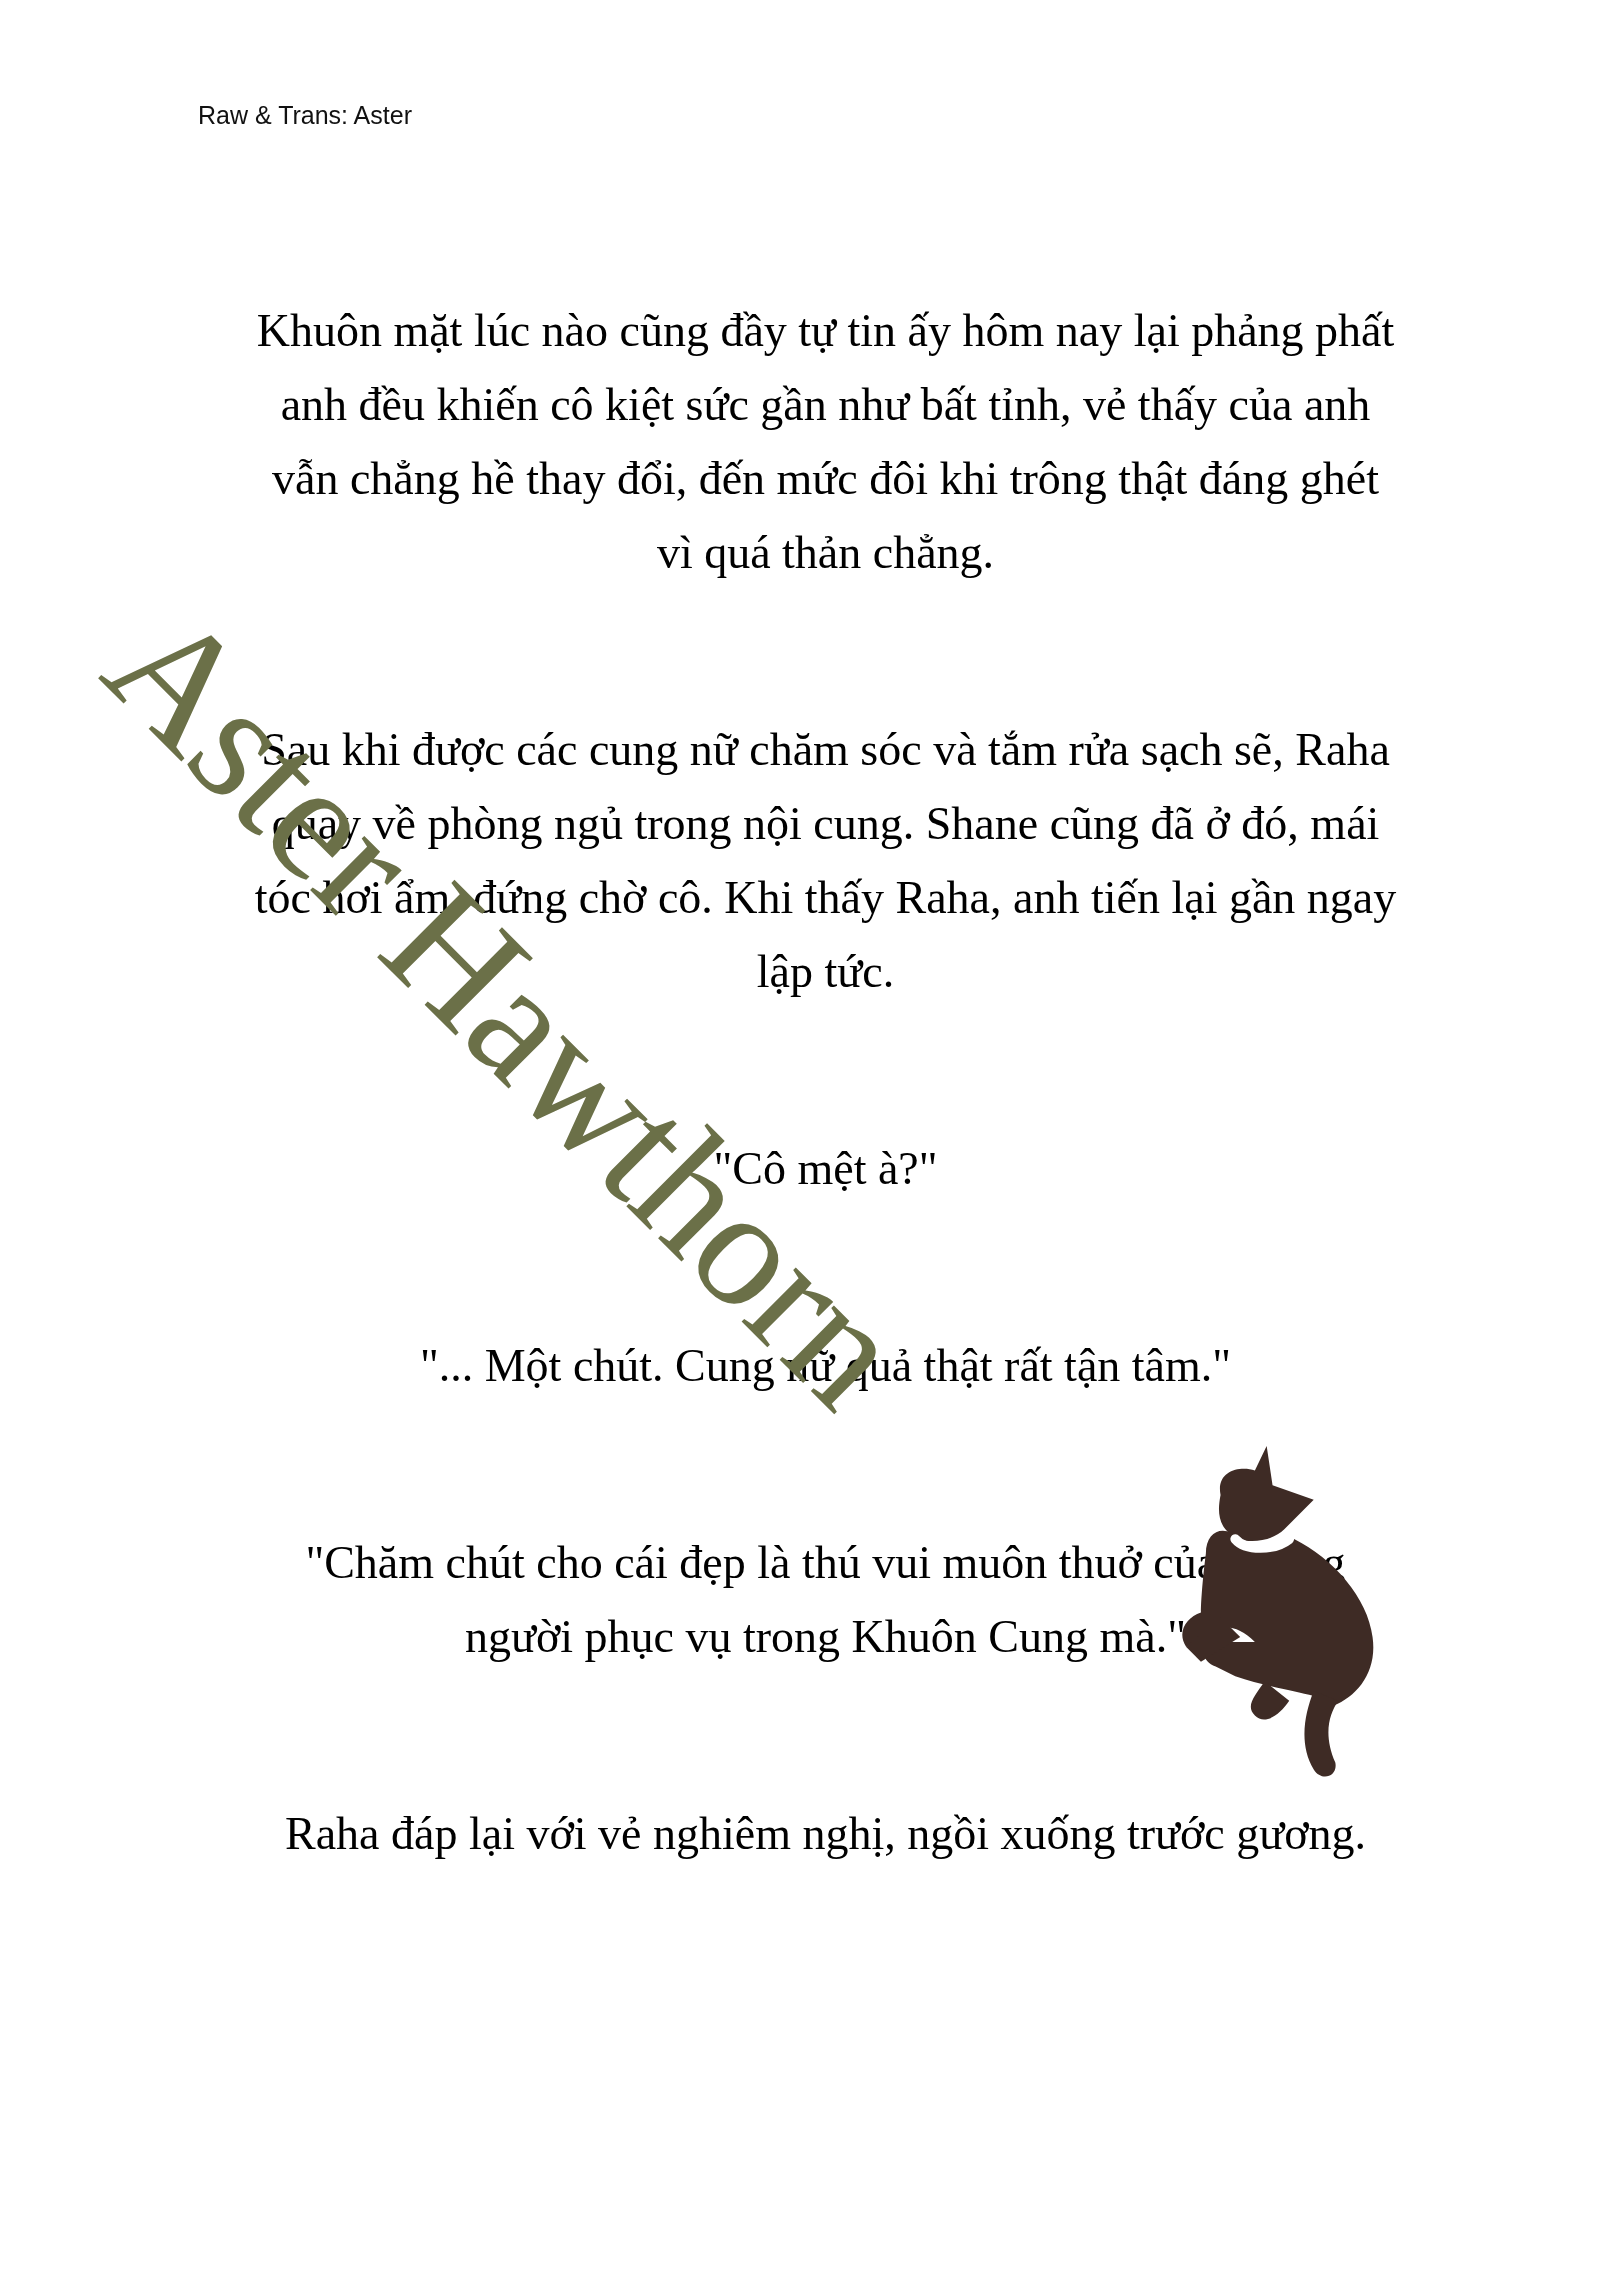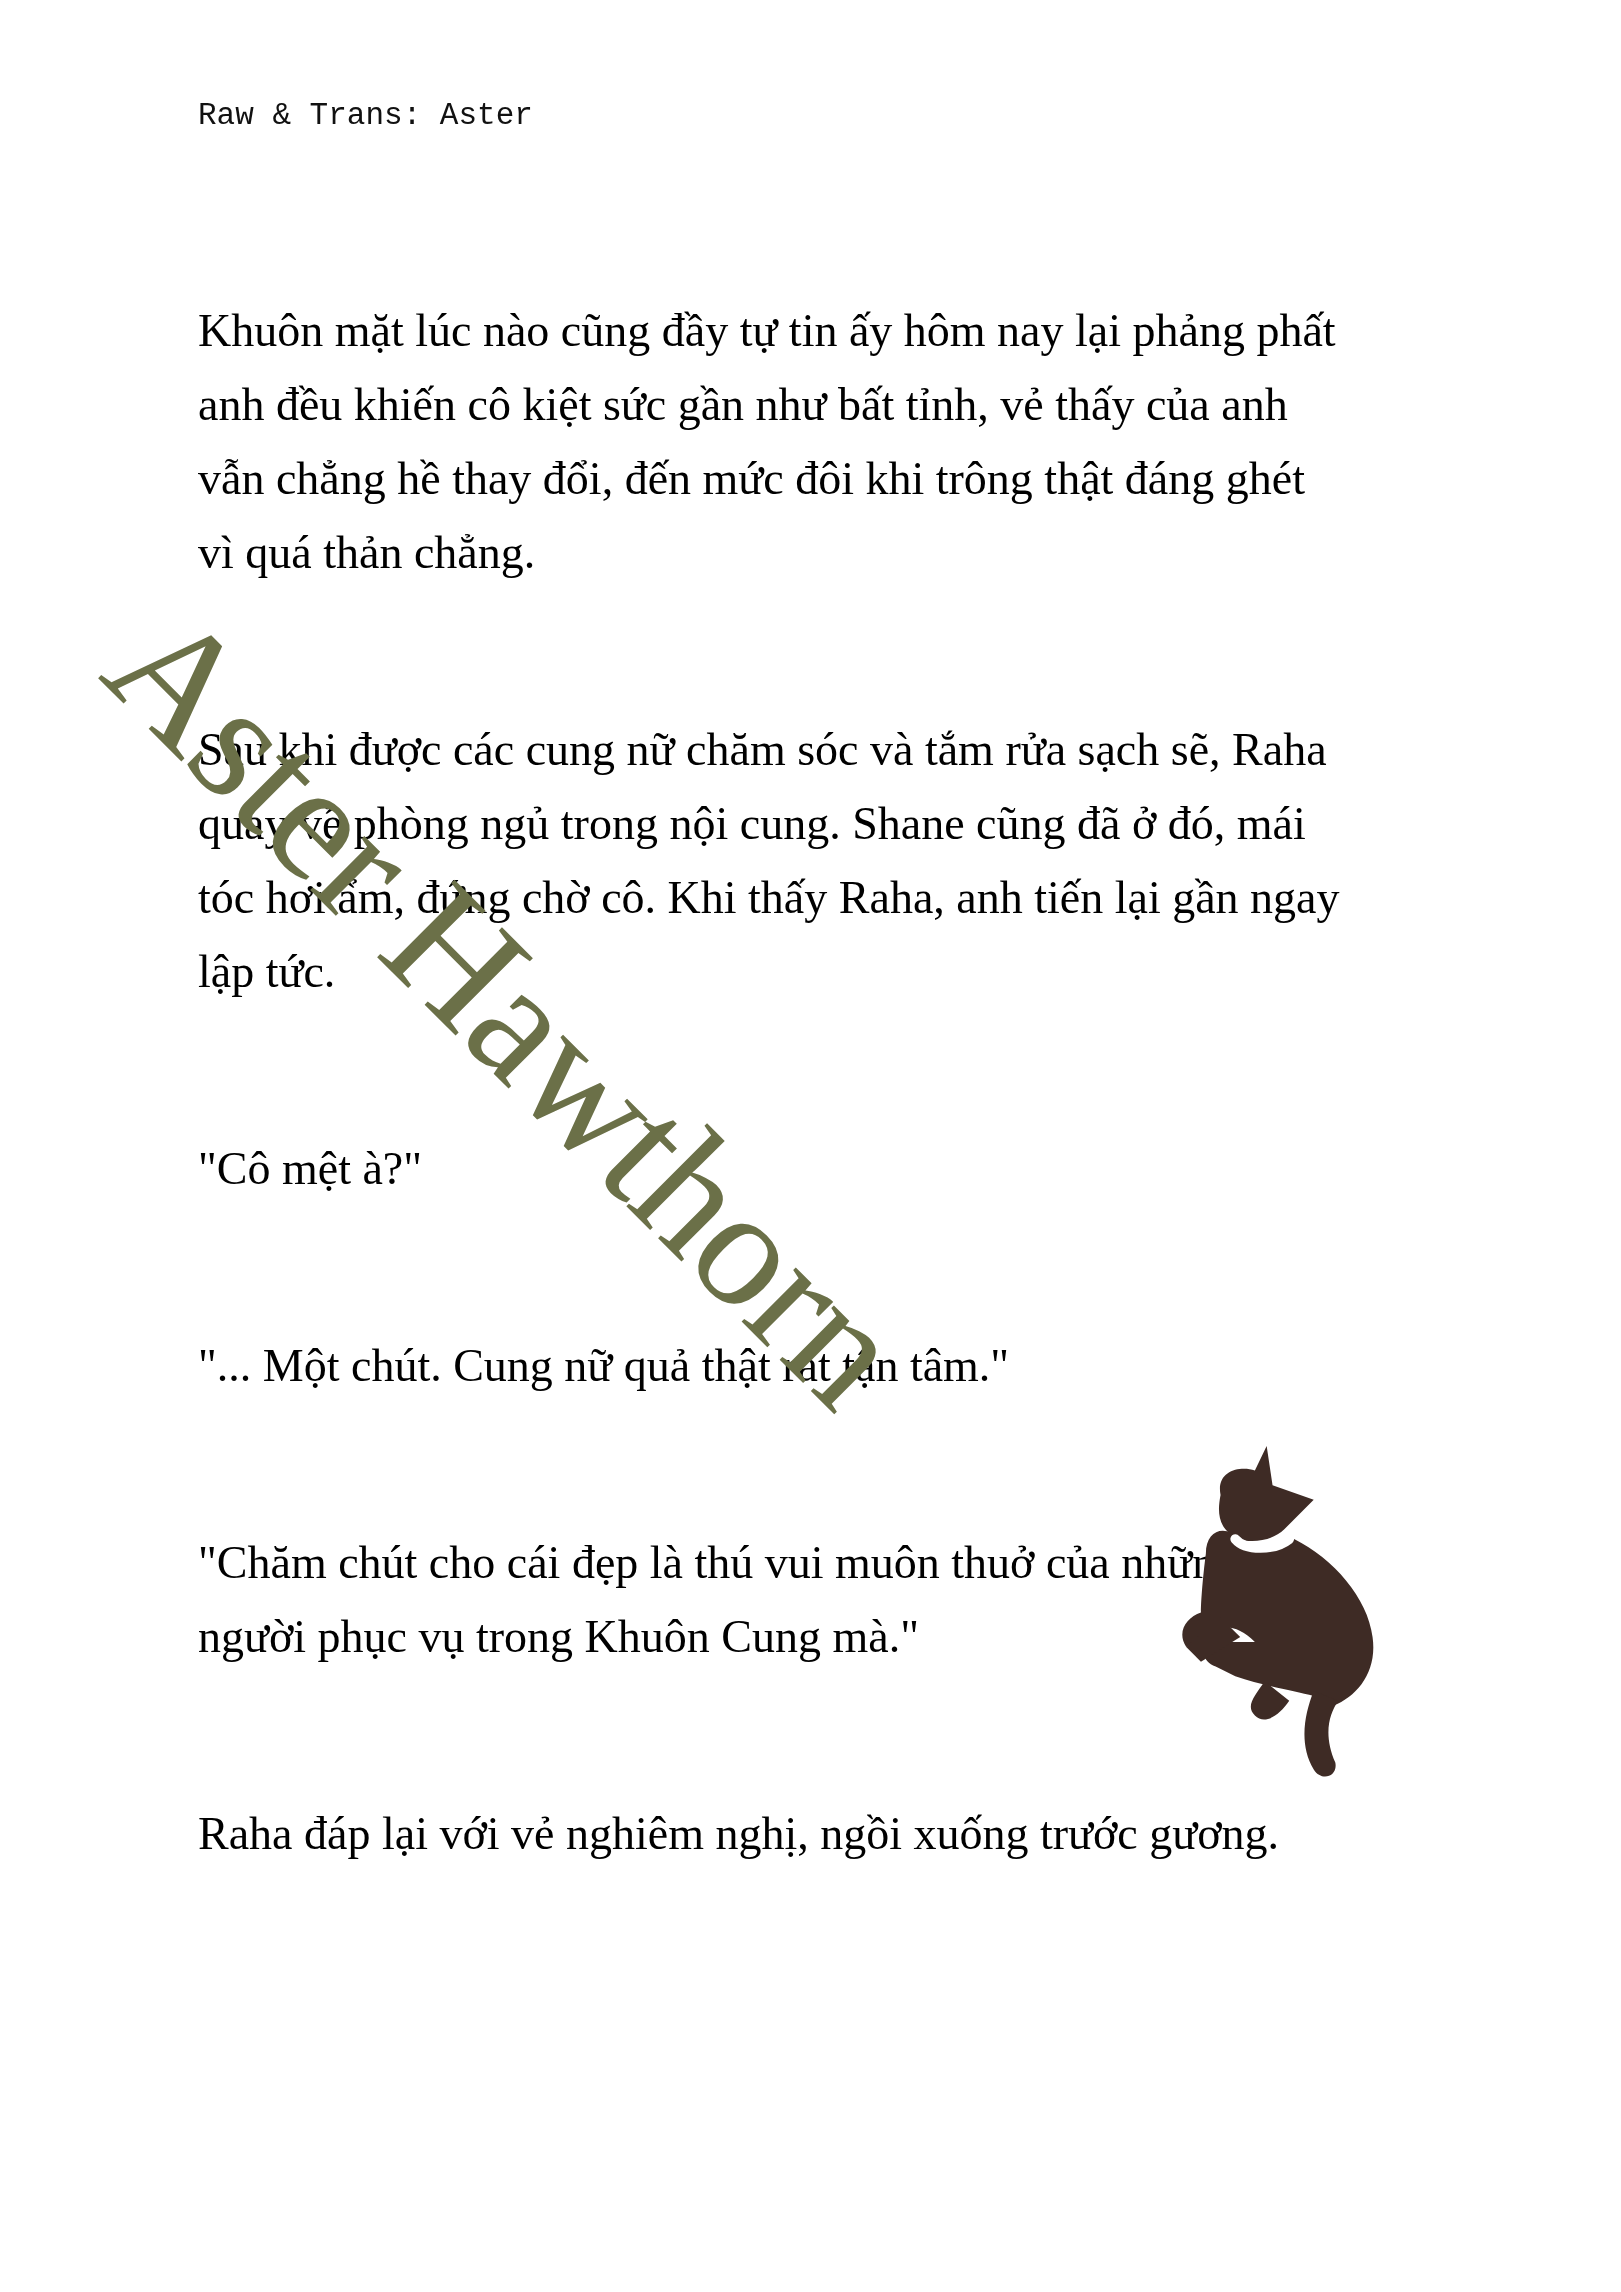--- a/index.html
+++ b/index.html
@@ -17,39 +17,40 @@
       position: absolute;
       left: 0; top: 0;
       width: 1621px;
       height: 2293px;
       background: #ffffff;
     }
     .header {
       position: absolute;
       left: 198px;
       top: 98px;
-      font-family: Liberation Mono, monospace;
-      font-size: 31px;
+      font-family: Liberation Sans, sans-serif;
+      font-size: 25px;
       color: #111111;
       line-height: 35px;
       white-space: nowrap;
     }
     .body-text {
       position: absolute;
       left: 198px;
       top: 294px;
       width: 1255px;
       font-family: "Liberation Serif", serif;
       font-size: 46px;
       line-height: 74px;
       color: #000000;
     }
     .para {
       margin: 0;
       padding: 0;
+      text-align: center;
     }
     .para-line {
       display: block;
       white-space: nowrap;
     }
     .gap { height: 123px; }
     .watermark {
       position: absolute;
       left: 196px;
       top: 578px;

